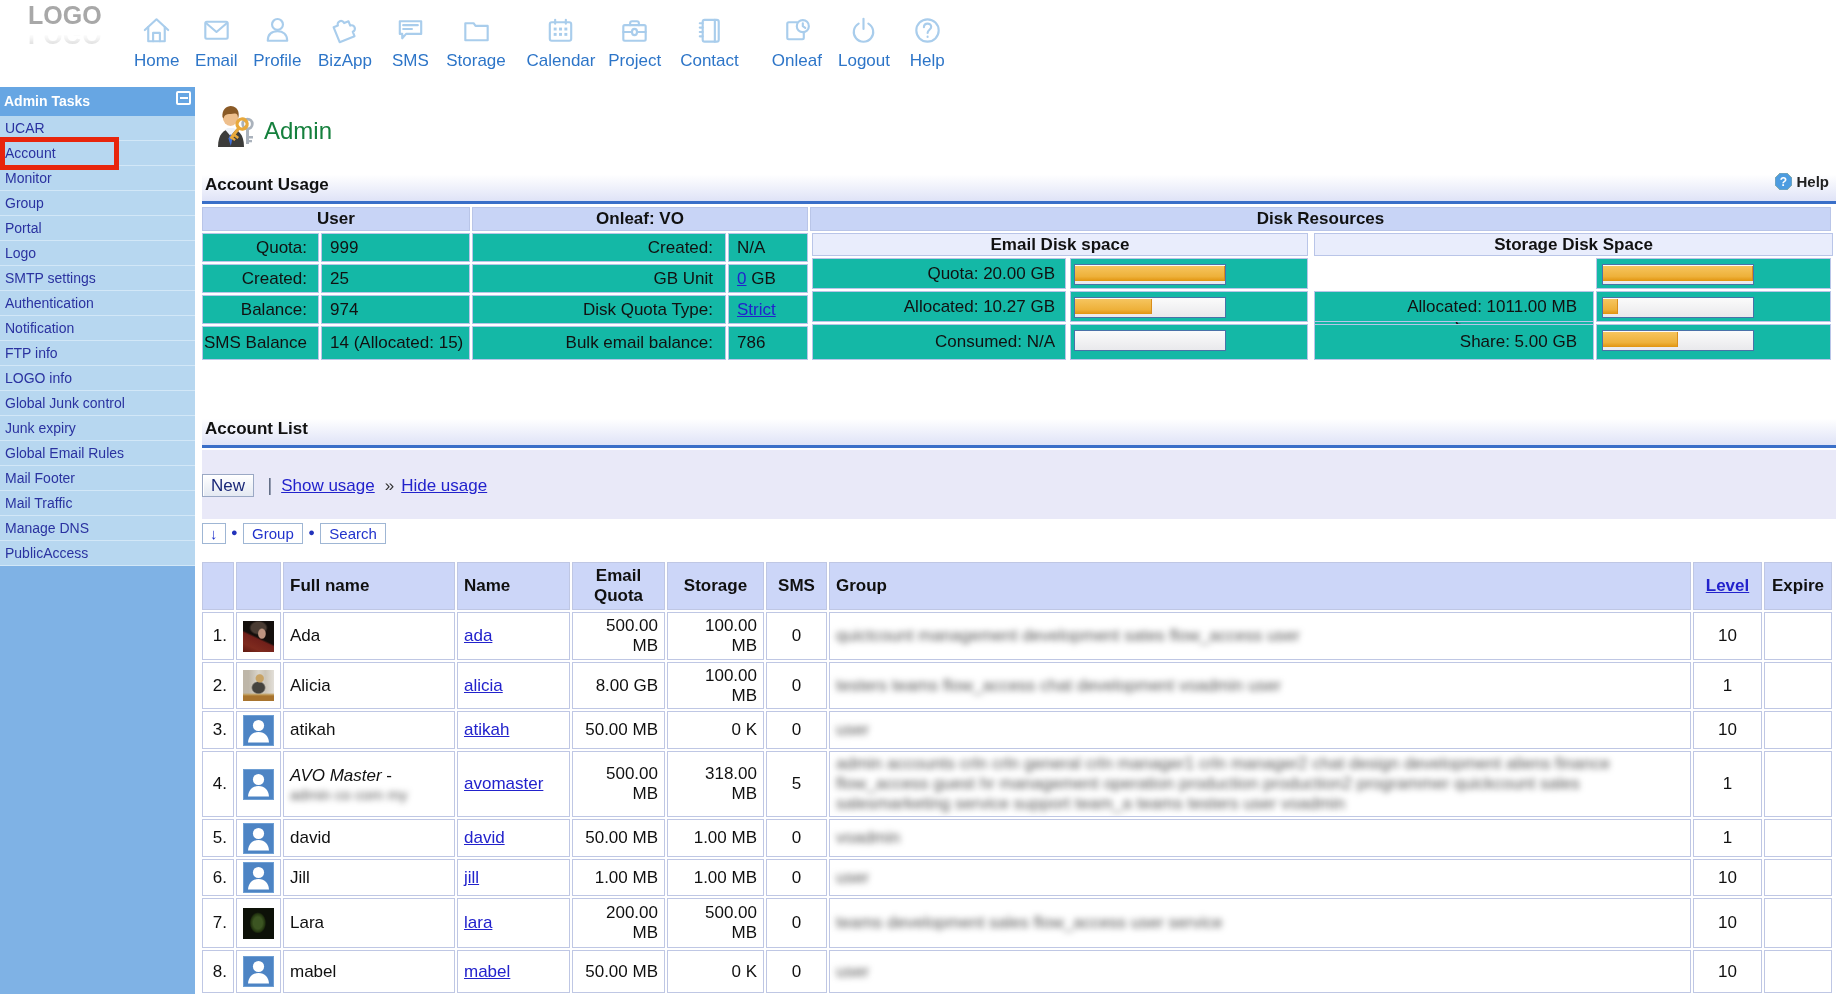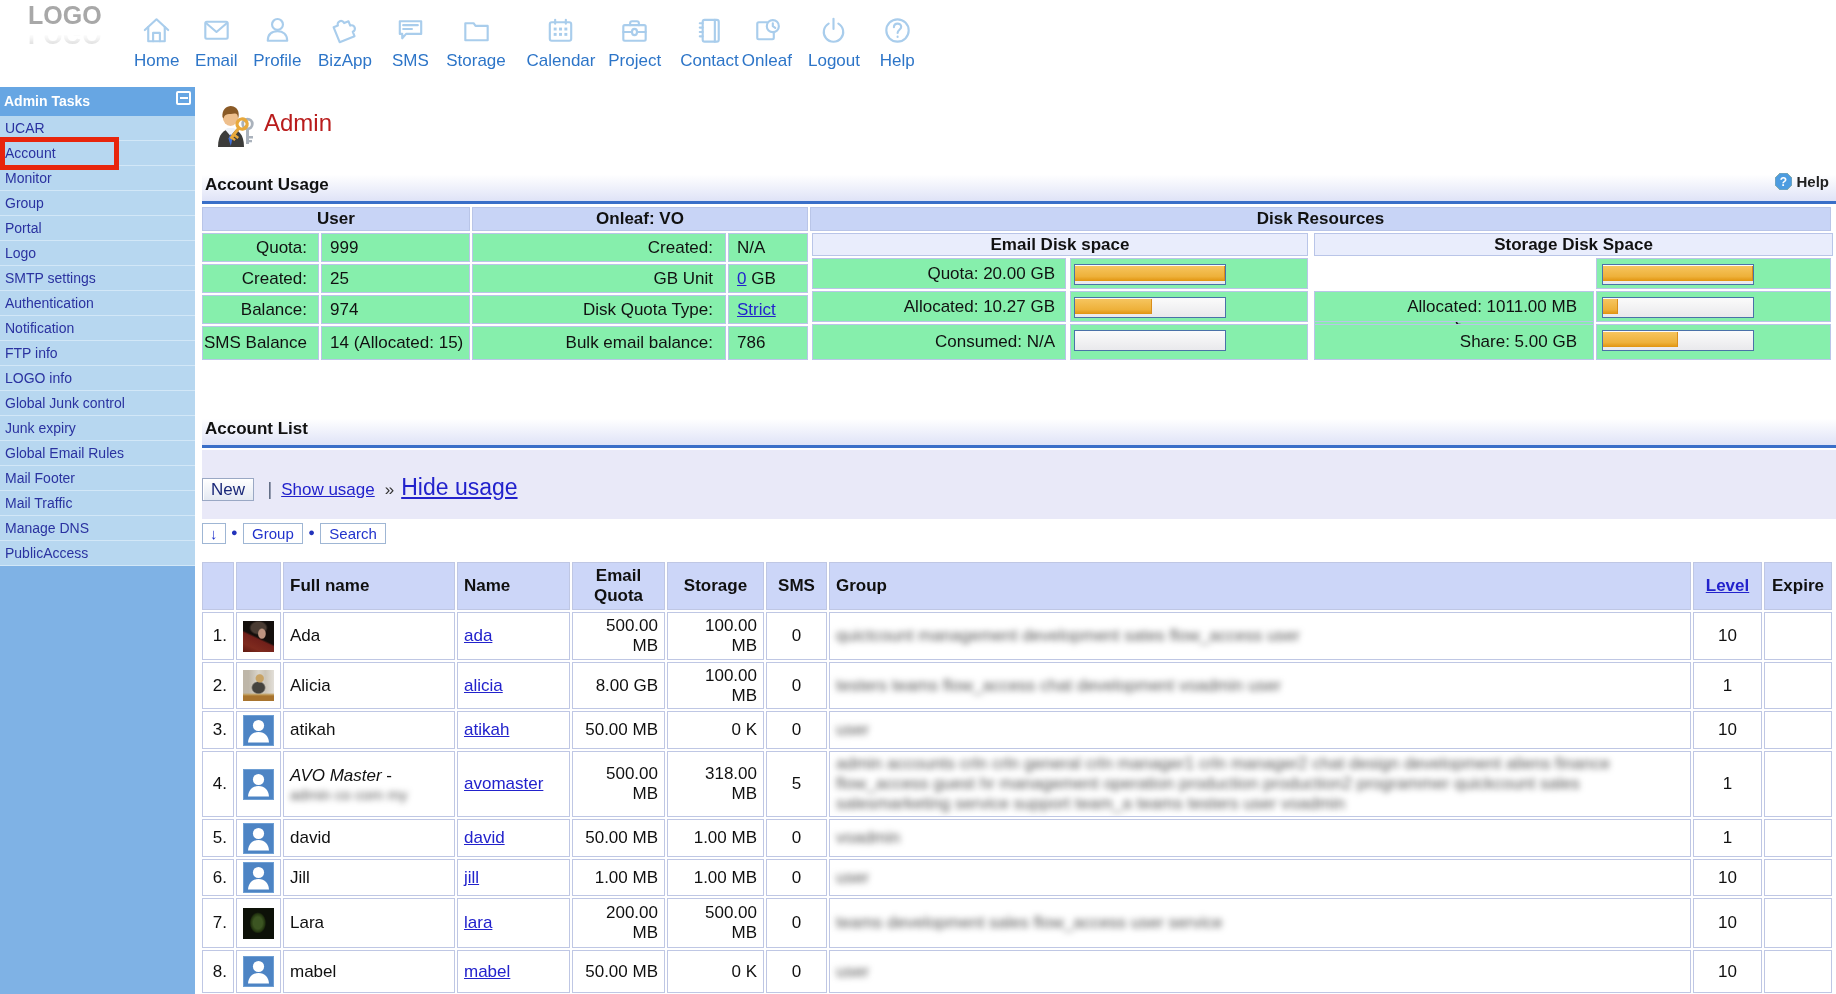--- a/index.html
+++ b/index.html
@@ -21,26 +21,26 @@
 .sb-head { height:29px; background:#67a6e3; color:#fff; font-weight:bold; font-size:14px; line-height:29px; padding-left:4px; position:relative; }
 .sb-head .minus { position:absolute; right:4px; top:4px; width:15px; height:14px; border:2px solid #fff; border-radius:2px; box-sizing:border-box; }
 .sb-head .minus:after { content:""; position:absolute; left:1.5px; right:1.5px; top:4px; height:2px; background:#fff; }
 .sb-menu { list-style:none; }
 .sb-menu li { height:25px; background:#b7d7f0; border-bottom:1px solid #d2e7f7; color:#2a32a0; font-size:14px; line-height:24px; padding-left:5px; box-sizing:border-box; }
 .redbox { position:absolute; left:0; top:50px; width:119px; height:33px; border:5px solid #e8250c; }
 
 
 .main { position:absolute; left:202px; top:85px; width:1634px; }
 .admin-title { position:absolute; left:12px; top:18px; }
-.admin-title .txt { position:absolute; left:50px; top:6px; font-size:24px; color:#b91c1c; white-space:nowrap; }
+.admin-title .txt { position:absolute; left:50px; top:14px; font-size:24px; color:#15803d; white-space:nowrap; }
 .secbar { position:absolute; left:0; width:1634px; height:36px; background:linear-gradient(#ffffff 20%,#dfe3f7); border-bottom:3px solid #3a6fc8; font-size:17px; font-weight:bold; color:#111; line-height:34px; padding-left:3px; box-sizing:border-box; }
 .help-right { position:absolute; right:7px; top:4px; font-size:15px; font-weight:bold; color:#222; line-height:20px; }
 
 
-.ucell { position:absolute; border:1px solid #b9c5e8; background:#86efac; font-size:17px; color:#111; }
+.ucell { position:absolute; border:1px solid #b9c5e8; background:#14b8a6; font-size:17px; color:#111; }
 .uhead { background:#c8d4f6; font-weight:bold; text-align:center; }
 .usub { background:#e9edfc; font-weight:bold; text-align:center; }
 .lblr { text-align:right; }
 .bar { position:absolute; width:152px; height:21px; border:1px solid #4a72a8; background:linear-gradient(#fbfbfb,#e9e9ec); }
 .bar .fill { position:absolute; left:0; top:1px; bottom:3px; background:linear-gradient(#f6c55f,#eeb13a 70%,#e1940f); border-right:1px solid #d98e1a; }
 
 
 .toolstrip { position:absolute; left:0; width:1634px; height:69px; background:#e9e9f8; }
 .btn { display:inline-block; background:#fff; border:1px solid #9fb6d4; color:#2233cc; font-size:17px; padding:2px 10px; }
 .link { color:#2222cc; text-decoration:underline; }
@@ -92,21 +92,21 @@
         <path d="M6.5 19.5 H15"></path>
         <path d="M21 19.5 H29.5"></path>
         <ellipse cx="18" cy="19.5" rx="2.6" ry="3.2"></ellipse>
       </svg><div class="lbl">Project</div></div><div class="item" style="margin-left:19px;"><svg width="35" height="35" viewBox="0 0 36 36" fill="none" stroke="#a9cdec" stroke-width="2.2" stroke-linecap="round" stroke-linejoin="round">
         <rect x="11" y="7" width="16.5" height="22.5" rx="2"></rect>
         <path d="M23.5 7 V29.5"></path>
         <path d="M11 10.5 H8"></path>
         <path d="M11 15 H8"></path>
         <path d="M11 19.5 H8"></path>
         <path d="M11 24 H8"></path>
-      </svg><div class="lbl">Contact</div></div><div class="item" style="margin-left:3px;text-align:right;"><svg width="35" height="35" viewBox="0 0 36 36" fill="none" stroke="#a9cdec" stroke-width="2.2" stroke-linecap="round" stroke-linejoin="round">
+      </svg><div class="lbl">Contact</div></div><div class="item" style="margin-left:33px;text-align:right;"><svg width="35" height="35" viewBox="0 0 36 36" fill="none" stroke="#a9cdec" stroke-width="2.2" stroke-linecap="round" stroke-linejoin="round">
         <path d="M18.5 9.5 H10 A1.5 1.5 0 0 0 8.5 11 V25.5 A1.5 1.5 0 0 0 10 27 H24 A1.5 1.5 0 0 0 25.5 25.5 V20"></path>
         <circle cx="24.5" cy="13.5" r="6.2"></circle>
         <path d="M24.5 10.5 V13.5 L27 15.2"></path>
       </svg><div class="lbl">Onleaf</div></div><div class="item" style="margin-left:16.1px;"><svg width="35" height="35" viewBox="0 0 36 36" fill="none" stroke="#a9cdec" stroke-width="2.2" stroke-linecap="round" stroke-linejoin="round">
         <path d="M13 10.9 A10 10 0 1 0 23 10.9"></path>
         <path d="M18 6 V16.5"></path>
       </svg><div class="lbl">Logout</div></div><div class="item" style="margin-left:19.7px;"><svg width="35" height="35" viewBox="0 0 36 36" fill="none" stroke="#a9cdec" stroke-width="2.2" stroke-linecap="round" stroke-linejoin="round">
         <circle cx="18" cy="18" r="11.5"></circle>
         <path d="M14.3 14.6 C14.3 9.8 21.8 9.8 21.8 14.2 C21.8 17.4 18.1 17 18.1 20.6"></path>
         <path d="M18.1 24.3 V24.6"></path>
@@ -216,21 +216,21 @@
       <div class="bar" style="left:1400px;top:123px;">
         <div class="fill" style="width:75px;"></div>
       </div>
     </div>
 
   <div class="secbar" style="top:327px;">Account List</div>
 
   <div class="toolstrip" style="top:365px;">
     <div style="position:absolute; left:0; top:24px; height:24px;">
       <span style="display:inline-block; width:52px; height:23px; text-align:center; background:linear-gradient(#ffffff,#e4e9f2); border:1px solid #9aa8c4; box-shadow:inset 1px 1px 0 #ffffff; font-size:17px; line-height:21px; color:#1a2878; box-sizing:border-box;">New</span>
-      <span style="color:#55617a; font-size:18px; margin-left:9px;">|</span><a class="link" style="font-size:17px; margin-left:9px;">Show usage</a><span style="color:#333; font-size:17px; margin-left:10px;">»</span><a class="link" style="font-size:23px; margin-left:7px;">Hide usage</a>
+      <span style="color:#55617a; font-size:18px; margin-left:9px;">|</span><a class="link" style="font-size:17px; margin-left:9px;">Show usage</a><span style="color:#333; font-size:17px; margin-left:10px;">»</span><a class="link" style="font-size:17px; margin-left:7px;">Hide usage</a>
     </div>
   </div>
 
   <div style="position:absolute; top:438px; left:0px;">
     <span class="btn" style="font-size:15px; padding:0px 7px; height:21px; display:inline-block; line-height:20px; box-sizing:border-box;">↓</span>
     <span style="color:#2233bb; font-size:11px; vertical-align:3px; margin:0 1px;">●</span>
     <span class="btn" style="font-size:15px; padding:0 8px; height:21px; display:inline-block; line-height:20px; box-sizing:border-box;">Group</span>
     <span style="color:#2233bb; font-size:11px; vertical-align:3px; margin:0 1px;">●</span>
     <span class="btn" style="font-size:15px; padding:0 8px; height:21px; display:inline-block; line-height:20px; box-sizing:border-box;">Search</span>
   </div>

